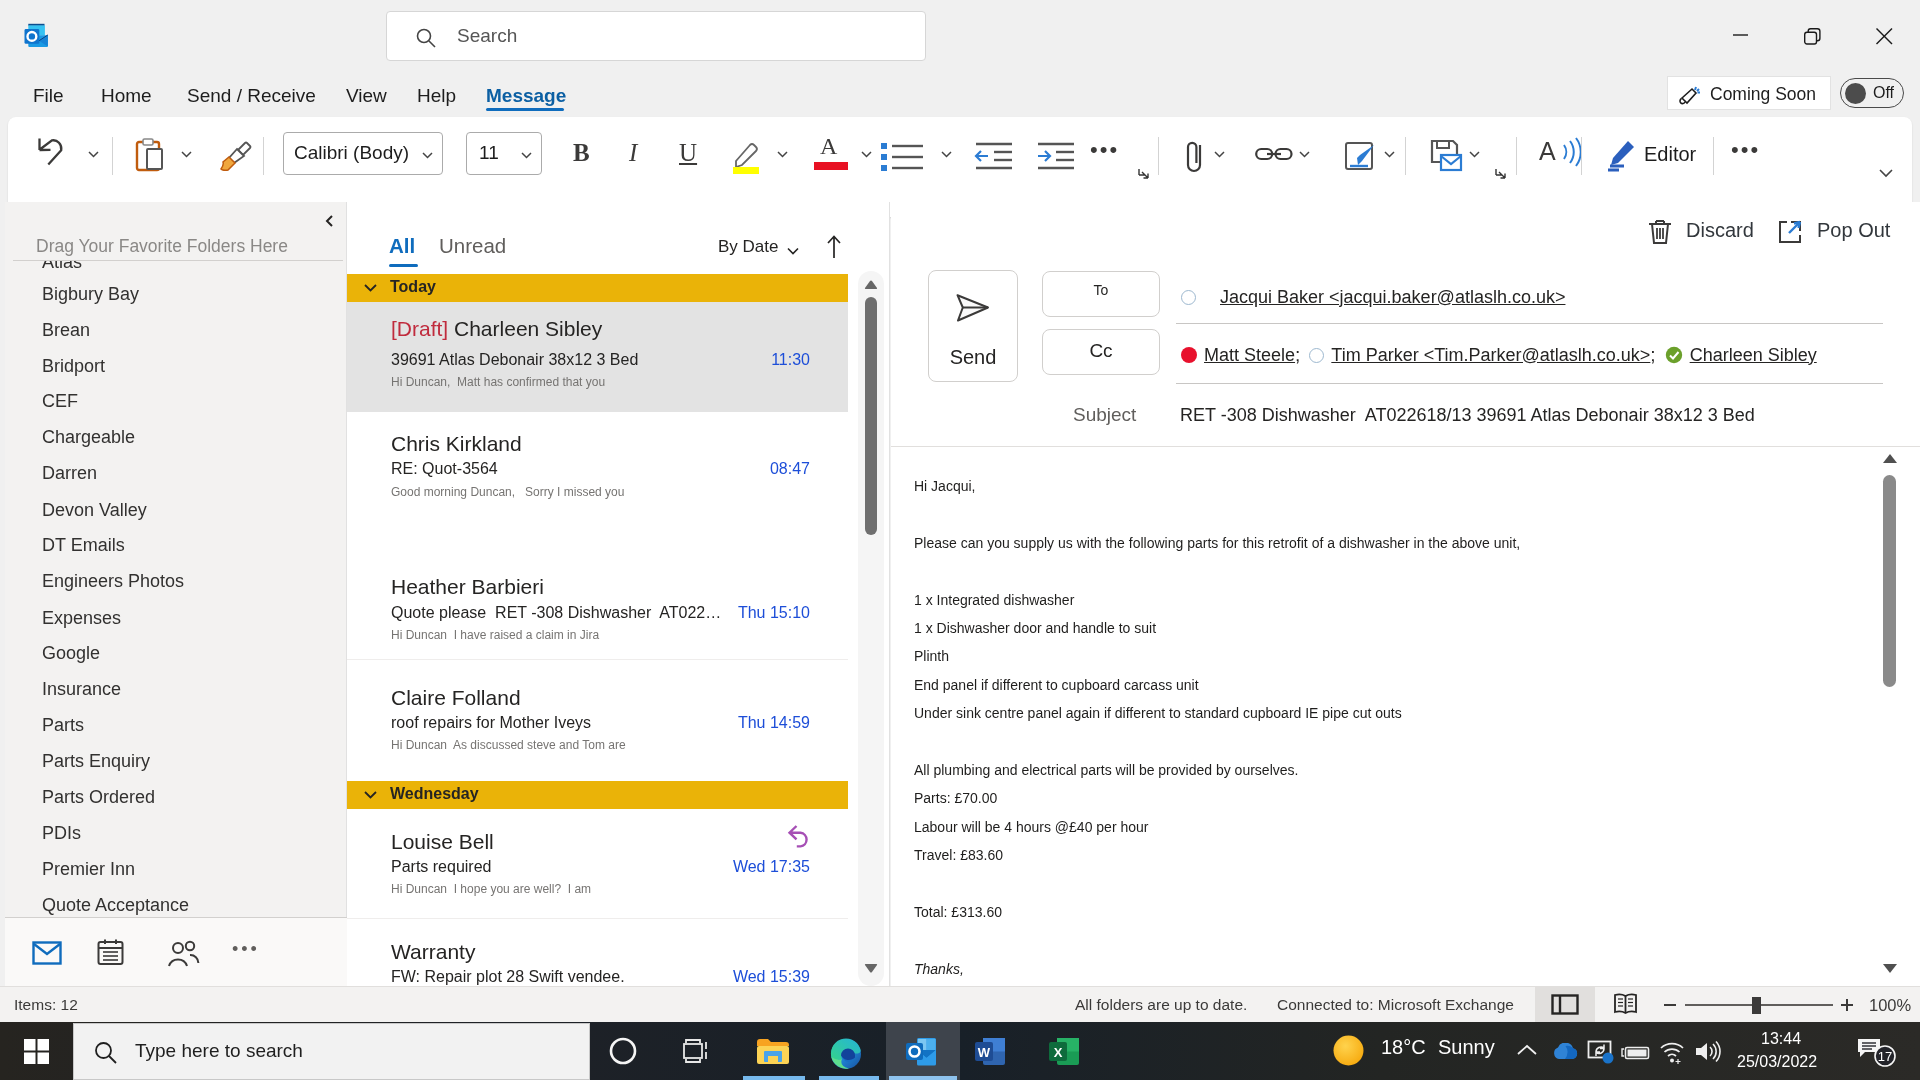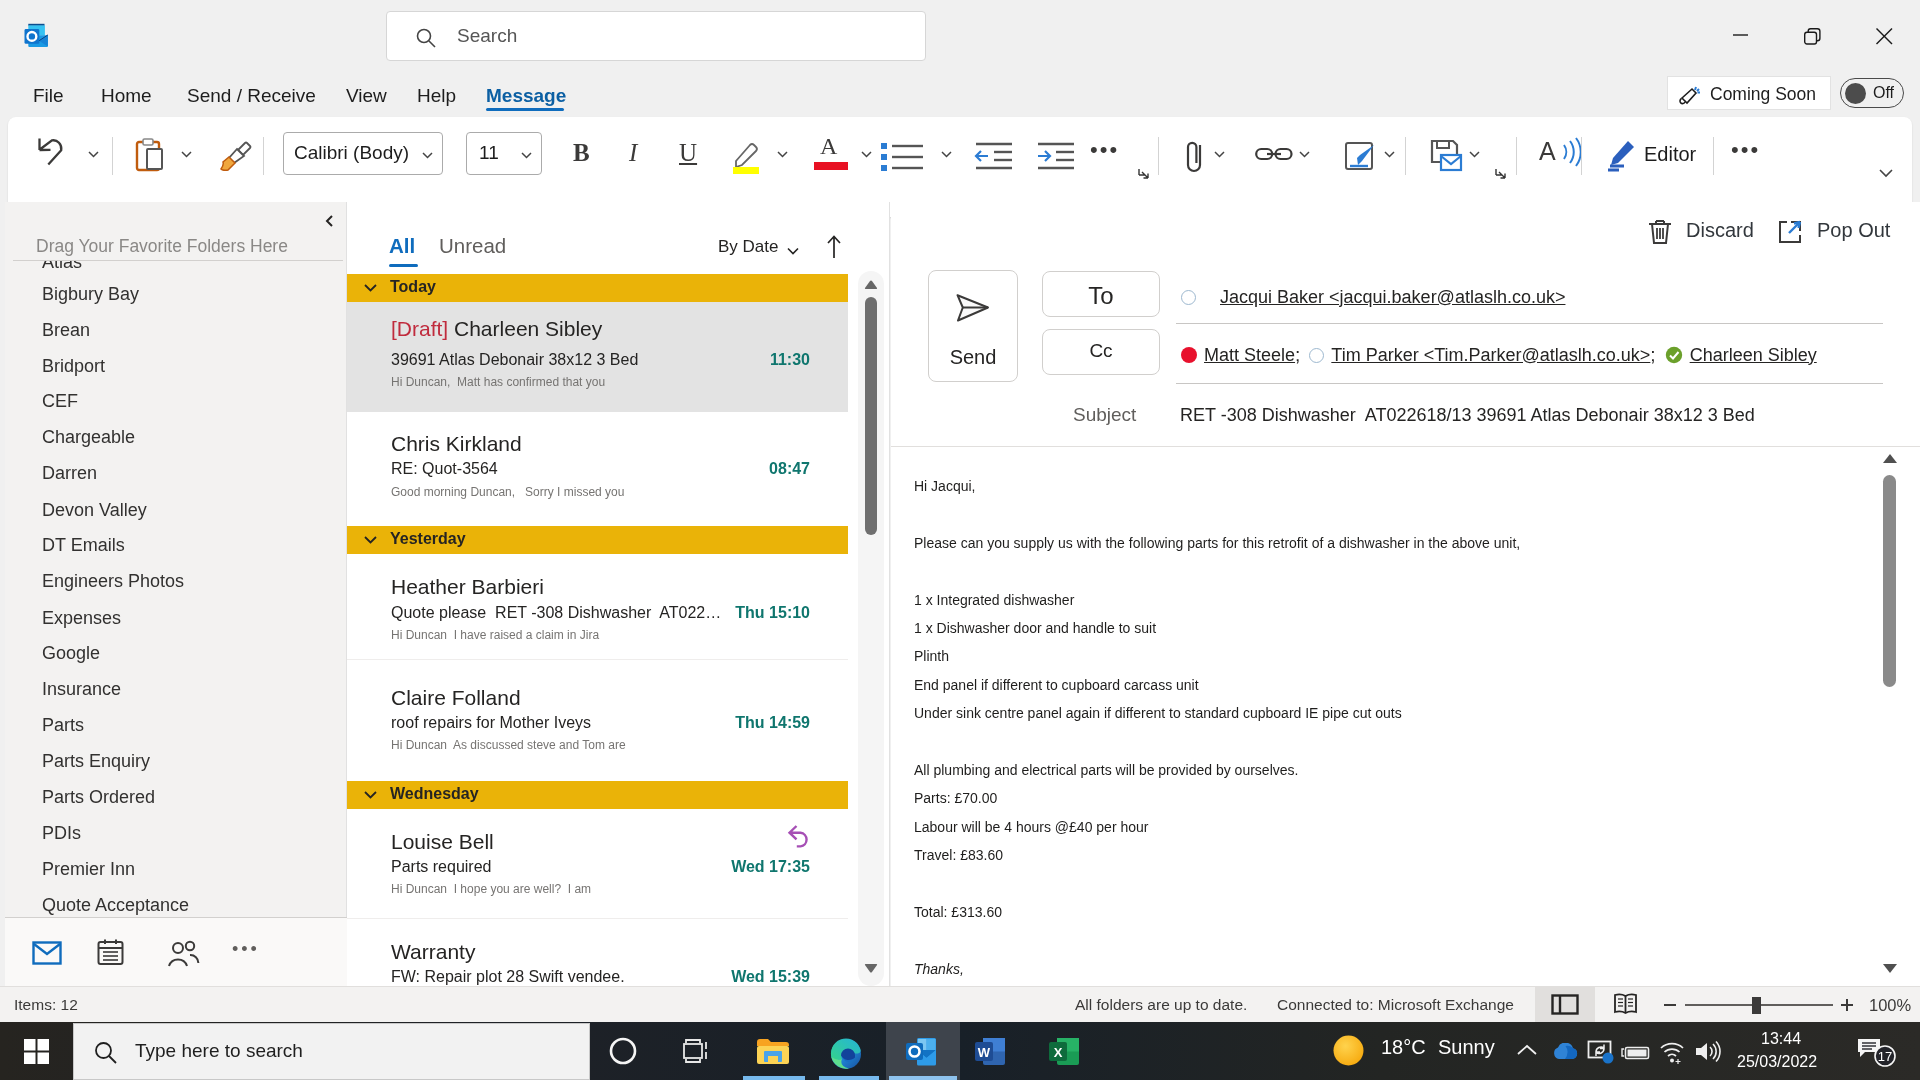--- a/index.html
+++ b/index.html
@@ -32,21 +32,21 @@
 #listpane { left:347px; top:202px; width:543px; height:784px; background:#fff; border-right:1px solid #e1e1e1; }
 #readpane { left:891px; top:202px; width:1029px; height:1012px; background:#fff; }
 
 .folderitem { position:absolute; left:37px; font-size:18px; color:#323130; }
 
 .sechdr { position:absolute; left:0; width:501px; height:28px; background:#eab308; }
 .sechdr .t { position:absolute; left:43px; top:4px; font-size:16px; font-weight:bold; color:#252423; }
 .mlitem .sender { position:absolute; left:44px; font-size:21px; color:#252423; }
 .mlitem .sub { position:absolute; left:44px; font-size:16px; color:#252423; }
 .mlitem .prev { position:absolute; left:44px; font-size:12px; color:#767472; }
-.mlitem .time { position:absolute; font-size:16px; color:#0f766e;font-weight:bold; }
+.mlitem .time { position:absolute; font-size:16px; color:#1d4ed8; }
 .divline { position:absolute; left:0; width:501px; height:1px; background:#efedec; }
 
 
 .rbtn { position:absolute; background:#fff; border:1px solid #d1cfcd; border-radius:8px; }
 .fieldline { position:absolute; height:1px; background:#c8c6c4; }
 .rcpt { font-size:18px; color:#252423; text-decoration:underline; }
 #bodytext { position:absolute; left:914px; top:472px; font-size:14px; color:#1f1e1d; line-height:28.4px; width:900px; white-space:pre-line; }
 
 
 .sbtrack { position:absolute; background:#f5f4f3; }
@@ -339,26 +339,20 @@
   <span class="prev" style="top:73px">Hi Duncan,&nbsp; Matt has confirmed that you</span>
  </div>
 
  <div class="mlitem abs" style="left:0;top:210px;width:501px;height:114px">
   <span class="sender" style="top:20px">Chris Kirkland</span>
   <span class="sub" style="top:48px">RE: Quot-3564</span>
   <span class="time" style="top:48px;right:38px">08:47</span>
   <span class="prev" style="top:73px">Good morning Duncan,&nbsp;&nbsp; Sorry I missed you</span>
  </div>
 
- <div class="sechdr" style="top:324px">
-      <svg style="position:absolute;left:16px;top:8px" width="15" height="13" viewBox="0 0 15 13">
-        <path d="M2 3 L7.5 8.5 L13 3" fill="none" stroke="#252423" stroke-width="1.8"></path>
-      </svg>
-      <span class="t">Yesterday</span>
-    </div>
 
  <div class="mlitem abs" style="left:0;top:352px;width:501px;height:105px">
   <span class="sender" style="top:21px">Heather Barbieri</span>
   <span class="sub" style="top:50px">Quote please&nbsp; RET -308 Dishwasher&nbsp; AT022…</span>
   <span class="time" style="top:50px;right:38px">Thu 15:10</span>
   <span class="prev" style="top:74px">Hi Duncan&nbsp; I have raised a claim in Jira</span>
  </div>
  <div class="divline" style="top:457px"></div>
  <div class="mlitem abs" style="left:0;top:458px;width:501px;height:121px">
   <span class="sender" style="top:26px">Claire Folland</span>
@@ -421,21 +415,21 @@
  <span class="abs" style="left:926px;top:17px;font-size:20px;color:#32373c">Pop Out</span>
 
  <div class="rbtn" style="left:37px;top:68px;width:90px;height:112px">
    <svg style="position:absolute;left:27px;top:23px" width="34" height="28" viewBox="0 0 34 28">
         <path d="M1.5 1.2 L32 13.5 L2 26.5 L6.8 13.5 Z" fill="#fafafa" stroke="#3b3a39" stroke-width="2" stroke-linejoin="round"></path>
         <line x1="6.8" y1="13.5" x2="32" y2="13.5" stroke="#3b3a39" stroke-width="2"></line>
       </svg>
    <span style="position:absolute;left:0;width:100%;text-align:center;top:75px;font-size:20px;color:#252423">Send</span>
  </div>
  <div class="rbtn" style="left:151px;top:69px;width:118px;height:46px">
-      <span style="position:absolute;left:0;width:100%;text-align:center;top:10px;font-size:24px;color:#252423">To</span>
+      <span style="position:absolute;left:0;width:100%;text-align:center;top:10px;font-size:14px;color:#252423">To</span>
     </div>
  <div class="rbtn" style="left:151px;top:127px;width:118px;height:46px">
       <span style="position:absolute;left:0;width:100%;text-align:center;top:10px;font-size:19px;color:#252423">Cc</span>
     </div>
 
  <div class="abs" style="left:290px;top:80px;height:30px;display:flex;align-items:center">
    <span style="width:15px;height:15px;border:1.5px solid #9db8cf;border-radius:50%;flex:none"></span>
    <span class="rcpt" style="margin-left:24px">Jacqui Baker &lt;jacqui.baker@atlaslh.co.uk&gt;</span>
  </div>
  <div class="fieldline" style="left:285px;top:121px;width:707px"></div>

